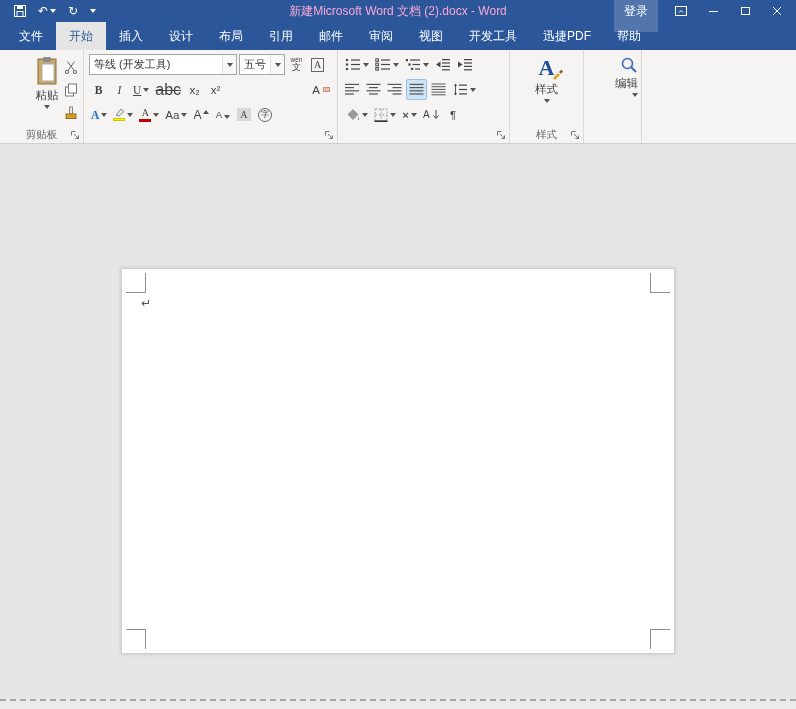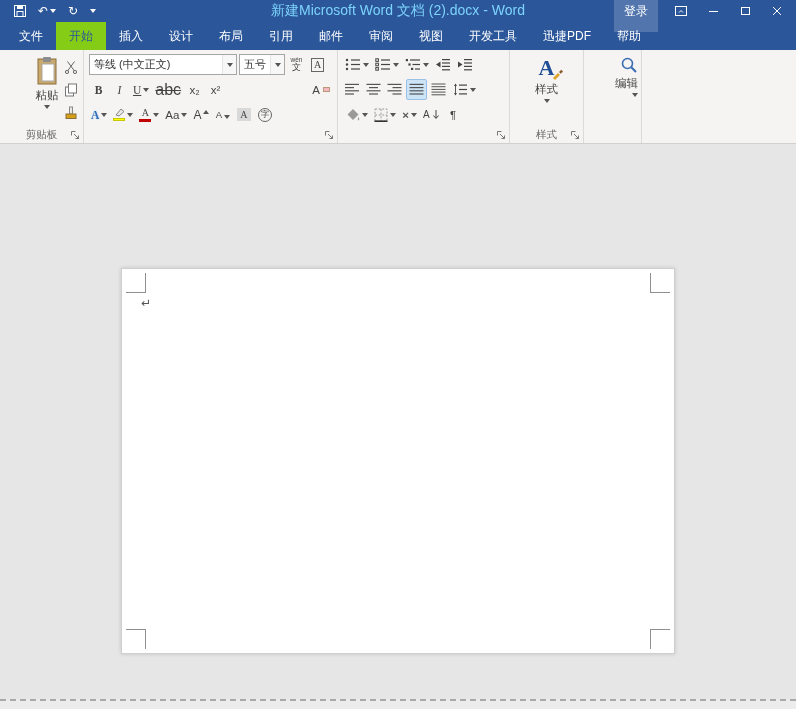--- a/index.html
+++ b/index.html
@@ -3,35 +3,35 @@
 <meta charset="utf-8">
 <style>
   * { margin:0; padding:0; box-sizing:border-box; }
   html,body { width:796px; height:709px; overflow:hidden; }
   body { font-family:"Liberation Sans","DejaVu Sans",sans-serif; font-size:12px; background:#e6e6e6; color:#333; }
 
   
   .titlebar { position:relative; height:22px; background:#2b579a; display:flex; align-items:center; color:#fff; }
   .qat { display:flex; align-items:center; gap:12px; padding-left:14px; z-index:2; }
   .qbtn { display:inline-flex; align-items:center; gap:2px; color:#fff; font-size:12px; line-height:1; cursor:default; }
-  .tb-title { position:absolute; left:0; right:0; text-align:center; font-size:14px; color:#7dd3fc; pointer-events:none; }
+  .tb-title { position:absolute; left:0; right:0; text-align:center; font-size:12px; color:#f9a8d4; pointer-events:none; }
   .tb-right { margin-left:auto; display:flex; align-items:center; gap:14px; padding-right:10px; z-index:2; }
   .login { background:rgba(255,255,255,.18); padding:12px 10px; font-size:12px; }
   .winbtn { display:inline-flex; align-items:center; justify-content:center; width:18px; height:16px; }
   .minbar { width:9px; height:1px; background:#fff; display:inline-block; }
   .maxbox { width:9px; height:8px; border:1px solid #fff; display:inline-block; }
 
   
   .caret { width:0; height:0; border-left:3px solid transparent; border-right:3px solid transparent; border-top:4px solid #555; display:inline-block; }
   .caret.w { border-top-color:#fff; }
 
   
   .tabs { height:28px; background:#2b579a; display:flex; align-items:stretch; color:#fff; padding-left:6px; }
   .tab { display:flex; align-items:center; padding:0 13px; font-size:12px; cursor:default; }
-  .tab.selected { background:#84cc16; color:#2b579a; }
+  .tab.selected { background:#e5e5e5; color:#2b579a; }
   .tabs-right { margin-left:auto; display:flex; align-items:center; gap:16px; padding-right:4px; }
   .tellme, .share { display:flex; align-items:center; gap:5px; font-size:12.5px; white-space:nowrap; }
 
   
   .ribbon { height:94px; background:#f5f4f2; border-bottom:1px solid #d2d0ce; display:flex; align-items:stretch; }
   .group { position:relative; border-right:1px solid #dcdad7; padding:2px 3px 16px 3px; }
   .group-label { position:absolute; bottom:1px; left:0; right:0; text-align:center; font-size:10.5px; color:#666; }
   .dlg { position:absolute; right:2px; bottom:2px; width:11px; height:11px; display:flex; }
 
   .frow { display:flex; align-items:center; gap:2px; height:25px; padding:0 2px; }
@@ -189,21 +189,21 @@
     <span class="dlg">
       <svg width="11" height="11" viewBox="0 0 11 11">
           <path d="M1.5 1.5 h4 M1.5 1.5 v4 M4 4 l4.5 4.5 M8.5 5.5 v3 h-3" fill="none" stroke="#777"></path>
         </svg>
     </span>
   </div>
 
   <div class="group" style="width:254px;">
     <div class="frow">
       <div class="combo name">
-        <span>等线 (中文正文)</span>
+        <span>等线 (开发工具)</span>
         <span class="cbx">
             <span class="caret"></span>
           </span>
       </div>
       <div class="combo size">
         <span>五号</span>
         <span class="cbx">
             <span class="caret"></span>
           </span>
       </div>

